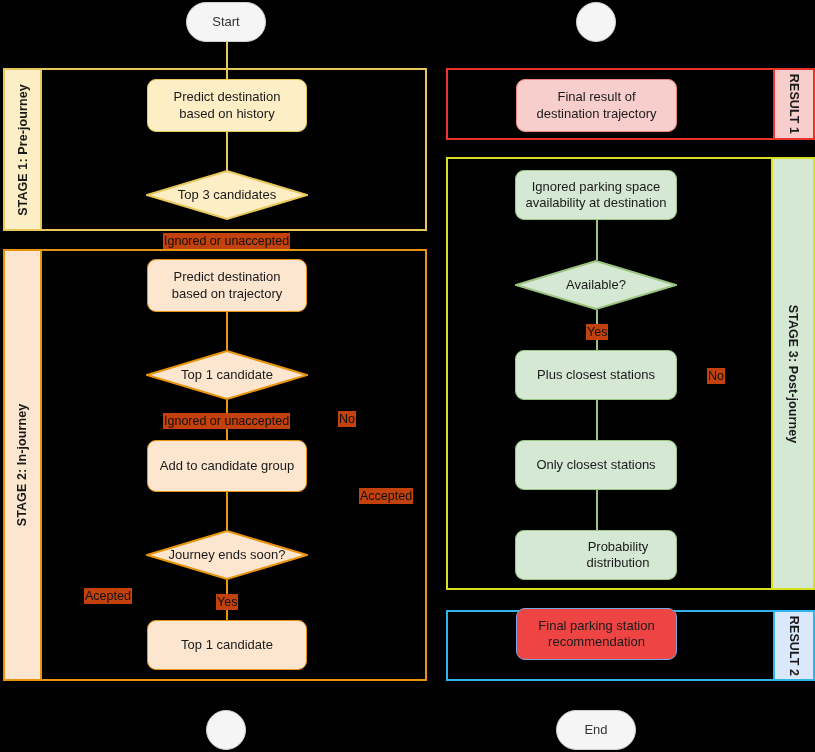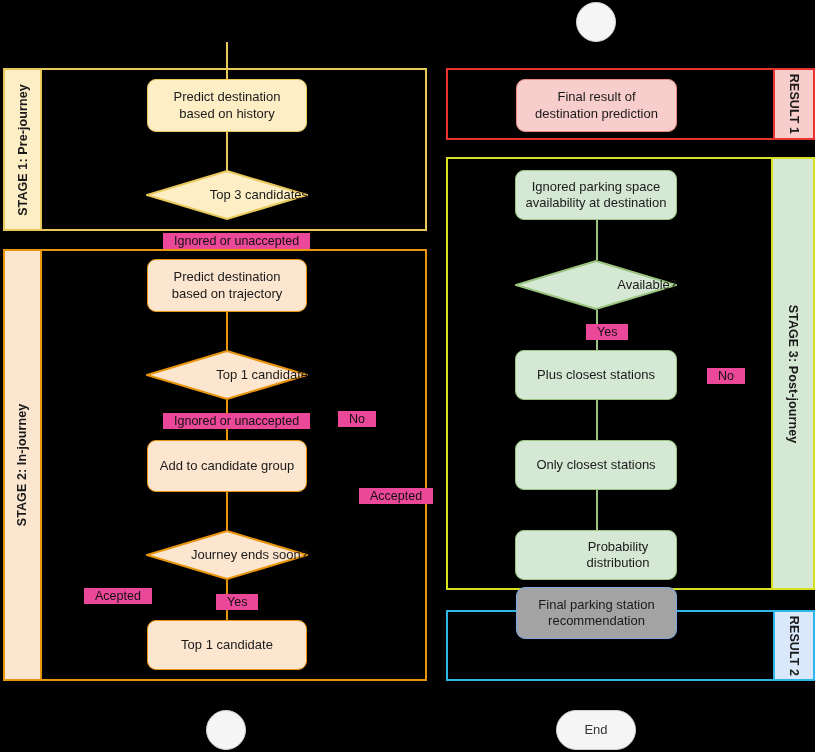--- a/index.html
+++ b/index.html
@@ -65,43 +65,46 @@
     color: #333333;
     font-size: 13px;
   }
   .circle {
     background: #f5f5f5;
     border: 1.4px solid #d0d0d0;
     border-radius: 50%;
   }
 
   
-  .diamond { background: transparent; border: none; justify-content: flex-end; }
+  .diamond { background: transparent; border: none; }
   .diamond svg { position: absolute; inset: 0; width: 100%; height: 100%; }
   .diamond .dlabel { position: relative; z-index: 2; }
 
   
   .edge-label {
     position: absolute;
-    background: #ec4899;
+    background: #c2410c;
     color: #101010;
     font-size: 12.5px;
     line-height: 1.15;
-    padding: 1px 11px;
+    padding: 1px 1px;
     white-space: nowrap;
   }
 
   
   .connector { position: absolute; }
 </style>
 </head>
 <body>
 
 <div id="canvas">
 
+  <div class="node terminator abs" style="left:186px; top:2px; width:80px; height:40px;">
+    <span>Start</span>
+  </div>
 
   <div class="circle abs" style="left:576px; top:2px; width:40px; height:40px;"></div>
 
   <div class="pool abs" style="left:3px; top:68px; width:424px; height:163px; border-color:#e8c85a;">
     <div class="pool-header left" style="width:35px; background:#fdeec5; border-color:#e8c85a;">
       <span class="vtext-up">STAGE 1: Pre-journey</span>
     </div>
   </div>
 
   <div class="connector abs" style="left:226px; top:132px; width:1.6px; height:40px; background:#e8c85a;"></div>
@@ -179,21 +182,21 @@
   </div>
 
   <div class="pool abs" style="left:446px; top:68px; width:369px; height:72px; border-color:#e8342c;">
     <div class="pool-header right" style="width:38px; background:#f8cecc; border-color:#e8342c;">
       <span class="vtext-down">RESULT 1</span>
     </div>
   </div>
 
   <div class="node rbox abs" style="left:516px; top:79px; width:161px; height:53px; background:#f8cecc; border-color:#e8877f;">
     <span style="white-space:pre-line;">Final result of
-destination prediction</span>
+destination trajectory</span>
   </div>
 
   <div class="pool abs" style="left:446px; top:157px; width:369px; height:433px; border-color:#d6e020;">
     <div class="pool-header right" style="width:40px; background:#d5e8d4; border-color:#d6e020;">
       <span class="vtext-down">STAGE 3: Post-journey</span>
     </div>
   </div>
 
   <div class="connector abs" style="left:596px; top:220px; width:1.6px; height:40px; background:#9ac47f;"></div>
   <div class="connector abs" style="left:596px; top:310px; width:1.6px; height:40px; background:#9ac47f;"></div>
@@ -230,21 +233,21 @@
   <div class="edge-label abs" style="left:707px; top:368px;">
     <span>No</span>
   </div>
 
   <div class="pool abs" style="left:446px; top:610px; width:369px; height:71px; border-color:#2fb5e8;">
     <div class="pool-header right" style="width:38px; background:#dae8fc; border-color:#2fb5e8;">
       <span class="vtext-down">RESULT 2</span>
     </div>
   </div>
 
-  <div class="node rbox abs" style="left:516px; top:587px; width:161px; height:52px; background:#a3a3a3; border-color:#7ea6e0;align-items:center;">
+  <div class="node rbox abs" style="left:516px; top:608px; width:161px; height:52px; background:#ef4444; border-color:#7ea6e0;align-items:center;">
     <span style="white-space:pre-line;">Final parking station
 recommendation</span>
   </div>
 
   <div class="circle abs" style="left:206px; top:710px; width:40px; height:40px;"></div>
 
   <div class="node terminator abs" style="left:556px; top:710px; width:80px; height:40px;">
     <span>End</span>
   </div>
 

